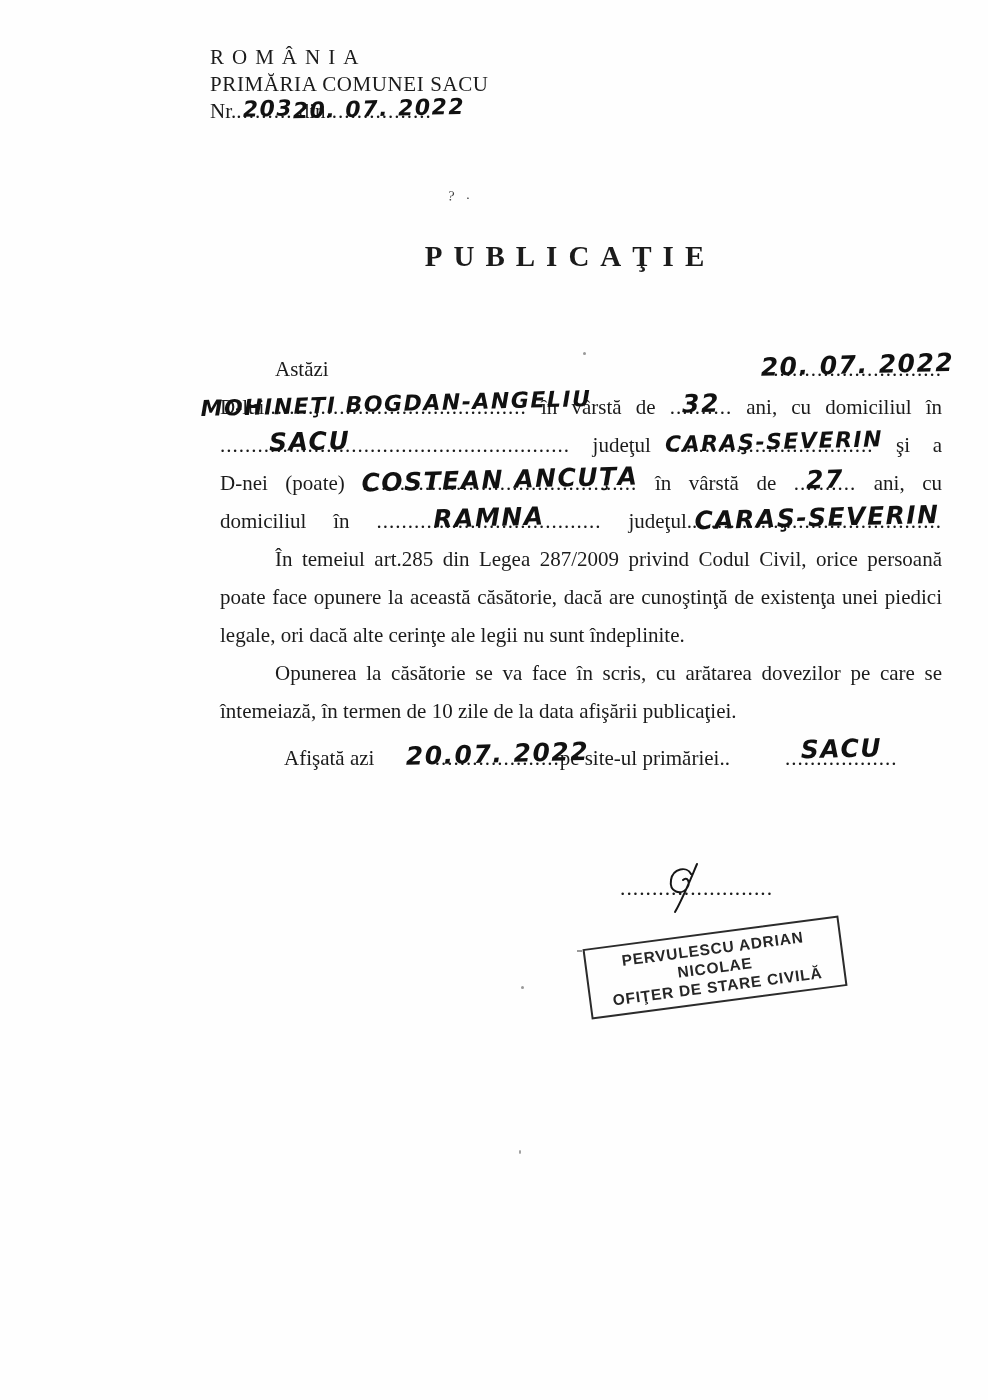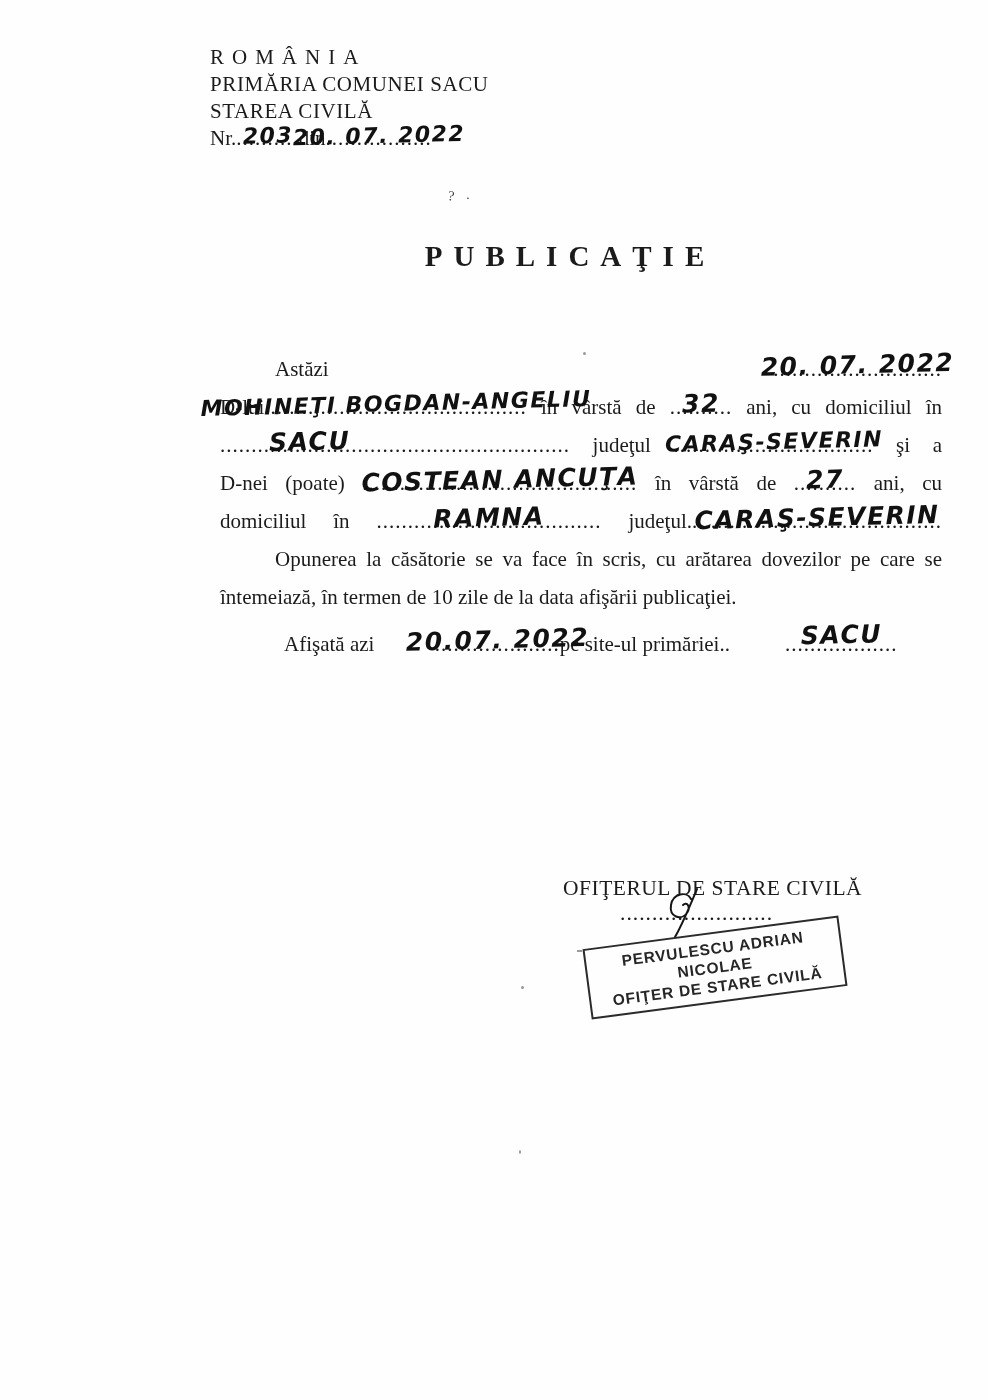--- a/index.html
+++ b/index.html
@@ -52,21 +52,20 @@
   }
 </style>
 </head>
 <body>
 
 <div class="page">
 
   <div class="letterhead">
     <div class="lh-country">ROMÂNIA</div>
     <div class="lh-line">PRIMĂRIA COMUNEI  SACU</div>
-    <div class="lh-line">STAREA  CIVILĂ</div>
     <div class="nr-line"><span>Nr.</span><span class="fill"><span class="dots">..........</span><span class="hand">203</span></span><span>din</span><span class="fill"><span class="dots">.................</span><span class="hand">20. 07. 2022</span></span></div>
   </div>
 
   <div class="smudge">? ·</div>
   <div class="speck" style="left:583px;top:352px;"></div>
   <div class="speck" style="left:521px;top:986px;"></div>
   <div class="speck" style="left:519px;top:1150px;width:2px;height:4px;"></div>
   <div class="speck" style="left:577px;top:950px;width:5px;height:2px;border-radius:0;"></div>
 
   <h1 class="title">PUBLICAŢIE</h1>
@@ -76,27 +75,27 @@
     <div class="line first"><span>Astăzi</span> <span class="fill"><span class="dots">...........................</span><span class="hand big">20. 07. 2022</span></span> </div>
 
     <div class="line"><span>D-lui</span><span class="fill"><span class="dots">..........................................</span><span class="hand">MOHINEŢI BOGDAN-ANGELIU</span></span> <span>în vârstă de</span> <span class="fill"><span class="dots">..........</span><span class="hand big">32</span></span> <span>ani, cu domiciliul în</span></div>
 
     <div class="line"><span class="fill"><span class="dots">........................................................</span><span class="hand big at-left">SACU</span></span> <span>judeţul</span> <span class="fill"><span class="dots">................................</span><span class="hand">CARAŞ-SEVERIN</span></span> <span>şi a</span></div>
 
     <div class="line"><span>D-nei  (poate)</span> <span class="fill"><span class="dots">............................................</span><span class="hand big">COSTEAN ANCUŢA</span></span> <span>în vârstă de</span> <span class="fill"><span class="dots">..........</span><span class="hand big">27</span></span> <span>ani, cu</span></div>
 
     <div class="line"><span>domiciliul în</span> <span class="fill"><span class="dots">....................................</span><span class="hand big">RAMNA</span></span> <span>judeţul.</span><span class="fill"><span class="dots">........................................</span><span class="hand big">CARAŞ-SEVERIN</span></span></div>
 
+    <p class="para">În temeiul art.285 din Legea 287/2009 privind Codul Civil, orice persoană poate face opunere la această căsătorie, dacă are cunoştinţă de existenţa unei piedici legale, ori dacă alte cerinţe ale legii nu sunt îndeplinite.</p>
     <p class="para">Opunerea la căsătorie se va face în scris, cu arătarea dovezilor pe care se întemeiază, în termen de 10 zile de la data afişării publicaţiei.</p>
 
     <div class="lastline"><span>Afişată azi</span> <span class="fill"><span class="dots">....................</span><span class="hand big">20.07. 2022</span></span><span>pe site-ul  primăriei..</span><span class="fill"><span class="dots">..................</span><span class="hand big raised">SACU</span></span></div>
   </div>
 
   <div class="officer">
-    <div class="officer-title">OFIŢERUL DE STARE CIVILĂ</div>
     <div class="sigrow">
       <span class="dots">........................</span>
       <svg class="sig-svg" width="50" height="56" viewBox="0 0 50 56">
         <path d="M30 14 C 26 6, 12 8, 10 20 C 8 32, 20 36, 26 28 C 30 22, 26 16, 22 20 M36 4 C 30 18, 22 38, 14 52" fill="none" stroke="#161616" stroke-width="2" stroke-linecap="round"></path>
       </svg>
     </div>
   </div>
 
   <div class="stamp">
     <div>PERVULESCU ADRIAN NICOLAE</div>

